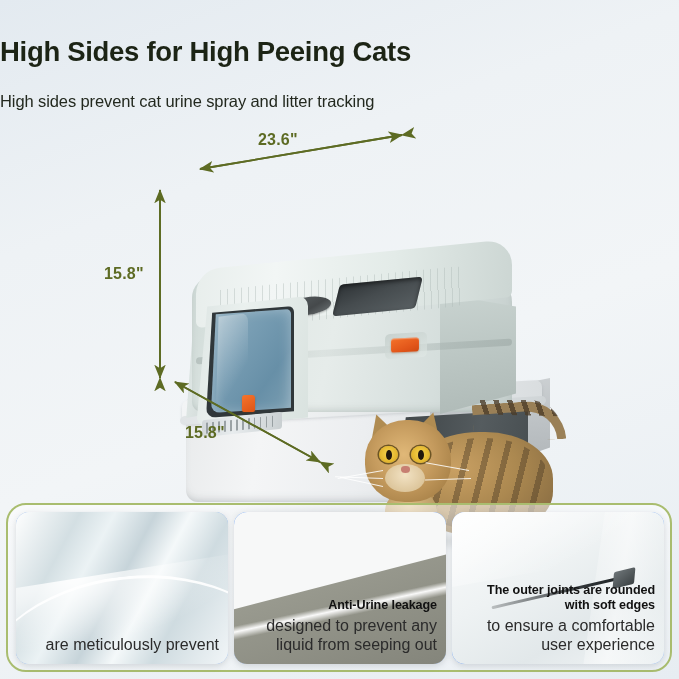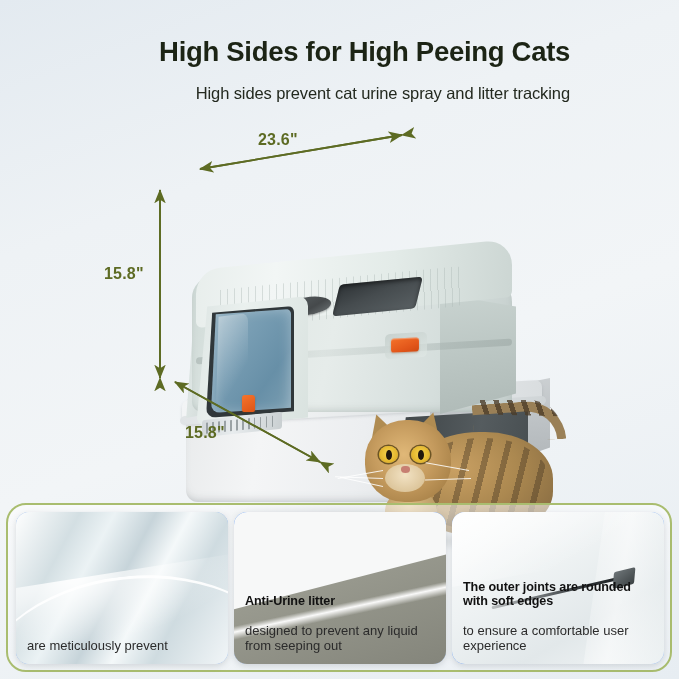--- a/index.html
+++ b/index.html
@@ -4,27 +4,27 @@
 <style>
   * { margin:0; padding:0; box-sizing:border-box; }
   html,body{ width:679px; height:679px; }
   body{
     font-family:"Liberation Sans", sans-serif;
     background:linear-gradient(160deg,#e3eaf0 0%,#eef2f5 28%,#f2f5f7 55%,#e7edf2 100%);
     position:relative; overflow:hidden;
   }
 
   
-  #header{ position:absolute; left:0; top:36px; width:570px; text-align:right; }
+  #header{ position:absolute; left:0; top:36px; width:570px; text-align:left; }
   #title{
     font-size:27.5px; font-weight:bold; color:#1c2415;
     letter-spacing:-0.3px; line-height:1.18;
   }
   #subtitle{
-    font-size:16.5px; color:#23291f; margin-top:16px; letter-spacing:-0.1px;
+    font-size:16.5px; color:#23291f; margin-top:24px; letter-spacing:-0.1px;
   }
 
   
   #hero{ position:absolute; left:0; top:110px; width:679px; height:385px; }
 
   
   .ground-shadow{
     position:absolute; left:196px; top:392px; width:330px; height:26px;
     background:radial-gradient(ellipse at 50% 50%, rgba(110,120,128,.38) 0%, rgba(110,120,128,.16) 45%, rgba(110,120,128,0) 72%);
     filter:blur(3px);
@@ -276,31 +276,32 @@
     background:linear-gradient(180deg,rgba(255,255,255,.55),rgba(255,255,255,.2));
   }
   #cards{
     position:absolute; left:16px; top:512px; width:648px; height:152px;
     display:flex; gap:6px;
   }
   .card{
     position:relative; flex:1; border-radius:13px; overflow:hidden;
     background:#3b82f6;
     box-shadow:0 2px 6px rgba(90,100,110,.22);
+    text-align:right;
   }
   .card-photo{ position:absolute; inset:0; }
   .card-text{
     position:absolute; left:11px; right:9px; bottom:10px; z-index:3;
   }
   .card-title{
     font-size:12.6px; font-weight:bold; color:#111; line-height:1.16;
     letter-spacing:-.1px;
   }
   .card-sub{
-    font-size:13px; color:#2b2b2b; line-height:1.2; margin-top:14px;
+    font-size:16px; color:#2b2b2b; line-height:1.2; margin-top:3px;
   }
 
   
   .ph1{
     background:
       linear-gradient(118deg, rgba(255,255,255,.95) 0%, rgba(210,222,226,.9) 22%, rgba(236,243,245,.95) 34%, rgba(196,210,216,.9) 48%, rgba(245,249,250,.97) 60%, rgba(205,218,223,.9) 74%, rgba(242,246,248,.95) 100%),
       #dfe7ea;
   }
   .ph1::after{
     content:""; position:absolute; left:-10%; top:38%; width:130%; height:52%;
@@ -449,21 +450,21 @@
       <div class="ph1-arc"></div>
     </div>
     <div class="card-text">
       <div class="card-sub">are meticulously prevent</div>
     </div>
   </div>
 
   <div class="card">
     <div class="card-photo ph2"></div>
     <div class="card-text">
-      <div class="card-title">Anti-Urine litter</div>
+      <div class="card-title">Anti-Urine leakage</div>
       <div class="card-sub">designed to prevent any liquid from seeping out</div>
     </div>
   </div>
 
   <div class="card">
     <div class="card-photo ph3">
       <div class="ph3-edge"></div>
       <div class="ph3-gloss"></div>
       <div class="ph3-seam"></div>
       <div class="ph3-tab"></div>

